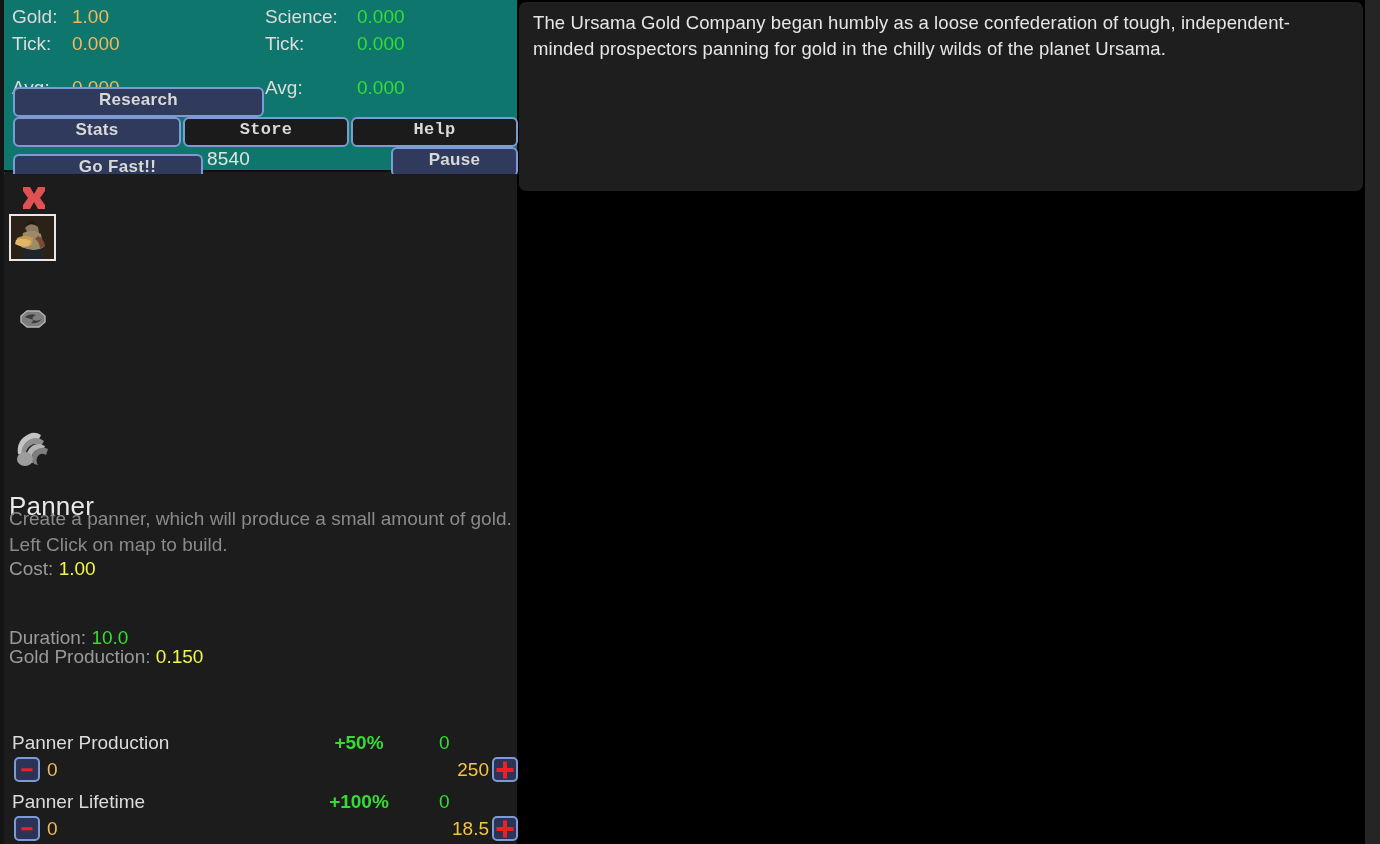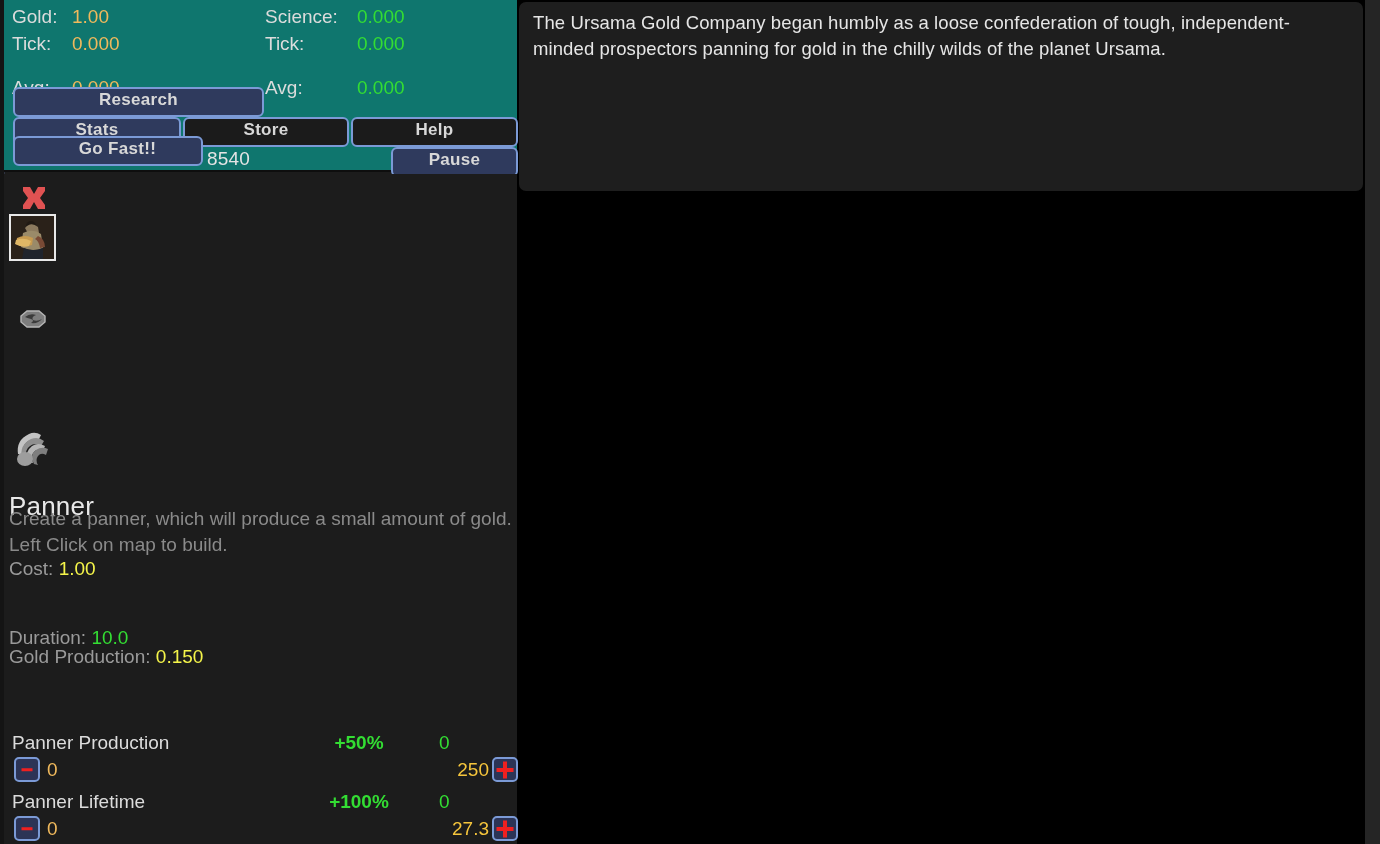--- a/index.html
+++ b/index.html
@@ -132,28 +132,28 @@
     color: #d8d8d8;
     font-size: 17px;
     font-weight: bold;
     text-align: center;
     line-height: 22px;
     height: 30px;
     letter-spacing: 0.3px;
     cursor: pointer;
     user-select: none;
   }
-  .btn.ghost { background: #1b1b1b; }
+  .btn.ghost { background: #1b1b1b; font-family: Liberation Mono, monospace; }
 
   .btn-research   { left: 9px;   top: 87px;  width: 251px; }
   .btn-newmap     { left: 263px; top: 87px;  width: 251px; }
   .btn-stats      { left: 9px;   top: 117px; width: 168px; }
   .btn-store      { left: 179px; top: 117px; width: 166px; }
   .btn-help       { left: 347px; top: 117px; width: 167px; }
-  .btn-gofast     { left: 9px;   top: 136px; width: 190px; padding-left: 19px; }
+  .btn-gofast     { left: 9px;   top: 154px; width: 190px; padding-left: 19px; }
   .btn-pause      { left: 387px; top: 147px; width: 127px; }
 
   .tick-count {
     position: absolute;
     left: 203px;
     top: 147px;
     height: 26px;
     line-height: 24px;
     font-size: 19px;
     color: #e4e4e4;
@@ -442,21 +442,21 @@
         </div>
 
         <div class="upgrade">
           <div class="up-name">Panner Lifetime</div>
           <div class="up-bonus">+100%</div>
           <div class="up-owned">0</div>
           <div class="step-btn minus">
             <span class="bar-h"></span>
           </div>
           <div class="up-level">0</div>
-          <div class="up-cost">27.3</div>
+          <div class="up-cost">18.5</div>
           <div class="step-btn plus">
             <span class="bar-h"></span>
             <span class="bar-v"></span>
           </div>
         </div>
 
       </div>
     </div>
   </div>
 </div>

